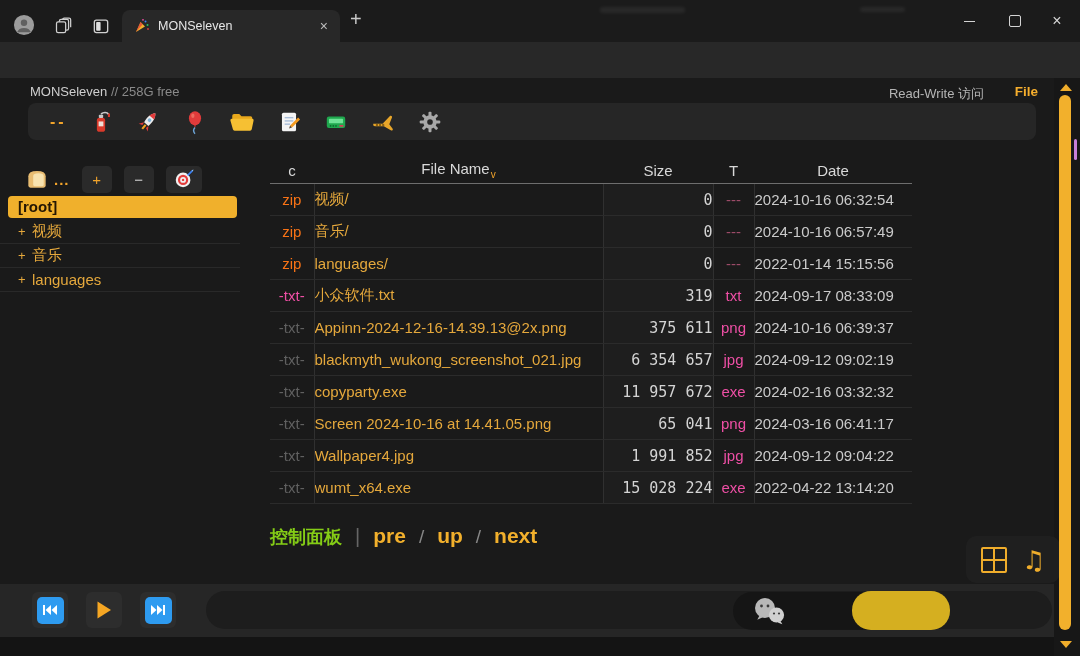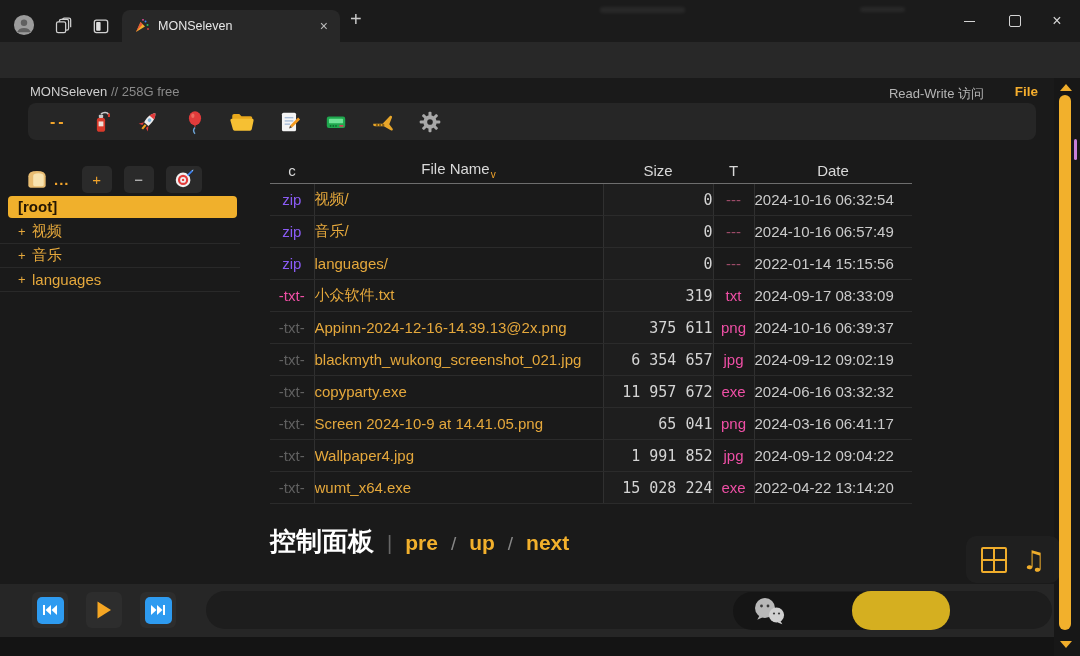--- a/index.html
+++ b/index.html
@@ -60,29 +60,29 @@
   .file-table{position:absolute;left:270px;top:79px;width:642px;border-collapse:collapse;table-layout:fixed;}
   .file-table th{font-weight:normal;font-size:15px;color:#d9d9d9;height:26px;border-bottom:1px solid #6e6e6e;padding:0;}
   .file-table td{height:31px;border-bottom:1px solid #2b2b2b;font-size:15px;padding:0;overflow:hidden;white-space:nowrap;}
   .w-c{width:44px;} .w-name{width:289px;} .w-size{width:110px;} .w-type{width:41px;} .w-date{width:158px;}
   .col-c{text-align:center;}
   .col-name{border-left:1px solid #303030;padding-left:10px;color:#e5a83c;}
   .col-size{border-left:1px solid #303030;text-align:right;padding-right:16px;color:#d4d4d4;
     font-family:"DejaVu Sans Mono",monospace;font-size:13.5px;background:#1e1e1e;}
   .col-type{border-left:1px solid #303030;text-align:center;}
   .col-date{border-left:1px solid #303030;padding-left:12px;color:#cbcbcb;}
-  .kind-zip{color:#8b5cf6;}
+  .kind-zip{color:#f97316;}
   .kind-txt{color:#606060;}
   .kind-txt-active{color:#ee4fa5;}
   .kind-pink{color:#ee4fa5;}
   .kind-dim{color:#9c4b68;}
   .sort-sub{color:#f2a42b;font-size:10px;vertical-align:-4px;margin-left:1px;}
   
   .footer-nav{position:absolute;left:270px;top:446px;display:flex;align-items:baseline;gap:13px;}
-  .fn-panel{font-size:26px;font-weight:bold;color:#ffffff;}
+  .fn-panel{font-size:18px;font-weight:bold;color:#84cc16;}
   .fn-sep{color:#666;font-size:20px;}
   .fn-link{font-size:21px;font-weight:bold;color:#f2b02c;}
   .fn-slash{color:#888;font-size:19px;}
   
   .corner-panel{position:absolute;left:966px;top:458px;width:94px;height:47px;background:#1f1f1f;
     border-radius:10px;display:flex;align-items:center;justify-content:center;gap:15px;z-index:4;}
   .grid-ic{width:22px;height:22px;border:2.5px solid #f0ad2b;border-radius:2px;position:relative;}
   .grid-ic::before{content:"";position:absolute;left:0;right:0;top:50%;border-top:2.5px solid #f0ad2b;margin-top:-1px;}
   .grid-ic::after{content:"";position:absolute;top:0;bottom:0;left:50%;border-left:2.5px solid #f0ad2b;margin-left:-1px;}
   .note-ic{color:#f0ad2b;font-size:26px;font-family:"DejaVu Sans",sans-serif;}
@@ -389,25 +389,25 @@
             <td class="col-name">blackmyth_wukong_screenshot_021.jpg</td>
             <td class="col-size">6 354 657</td>
             <td class="col-type kind-pink">jpg</td>
             <td class="col-date">2024-09-12 09:02:19</td>
           </tr>
           <tr>
             <td class="col-c kind-txt">-txt-</td>
             <td class="col-name">copyparty.exe</td>
             <td class="col-size">11 957 672</td>
             <td class="col-type kind-pink">exe</td>
-            <td class="col-date">2024-06-16 03:32:32</td>
-          </tr>
-          <tr>
-            <td class="col-c kind-txt">-txt-</td>
-            <td class="col-name">Screen 2024-10-9 at 14.41.05.png</td>
+            <td class="col-date">2024-02-16 03:32:32</td>
+          </tr>
+          <tr>
+            <td class="col-c kind-txt">-txt-</td>
+            <td class="col-name">Screen 2024-10-16 at 14.41.05.png</td>
             <td class="col-size">65 041</td>
             <td class="col-type kind-pink">png</td>
             <td class="col-date">2024-03-16 06:41:17</td>
           </tr>
           <tr>
             <td class="col-c kind-txt">-txt-</td>
             <td class="col-name">Wallpaper4.jpg</td>
             <td class="col-size">1 991 852</td>
             <td class="col-type kind-pink">jpg</td>
             <td class="col-date">2024-09-12 09:04:22</td>

